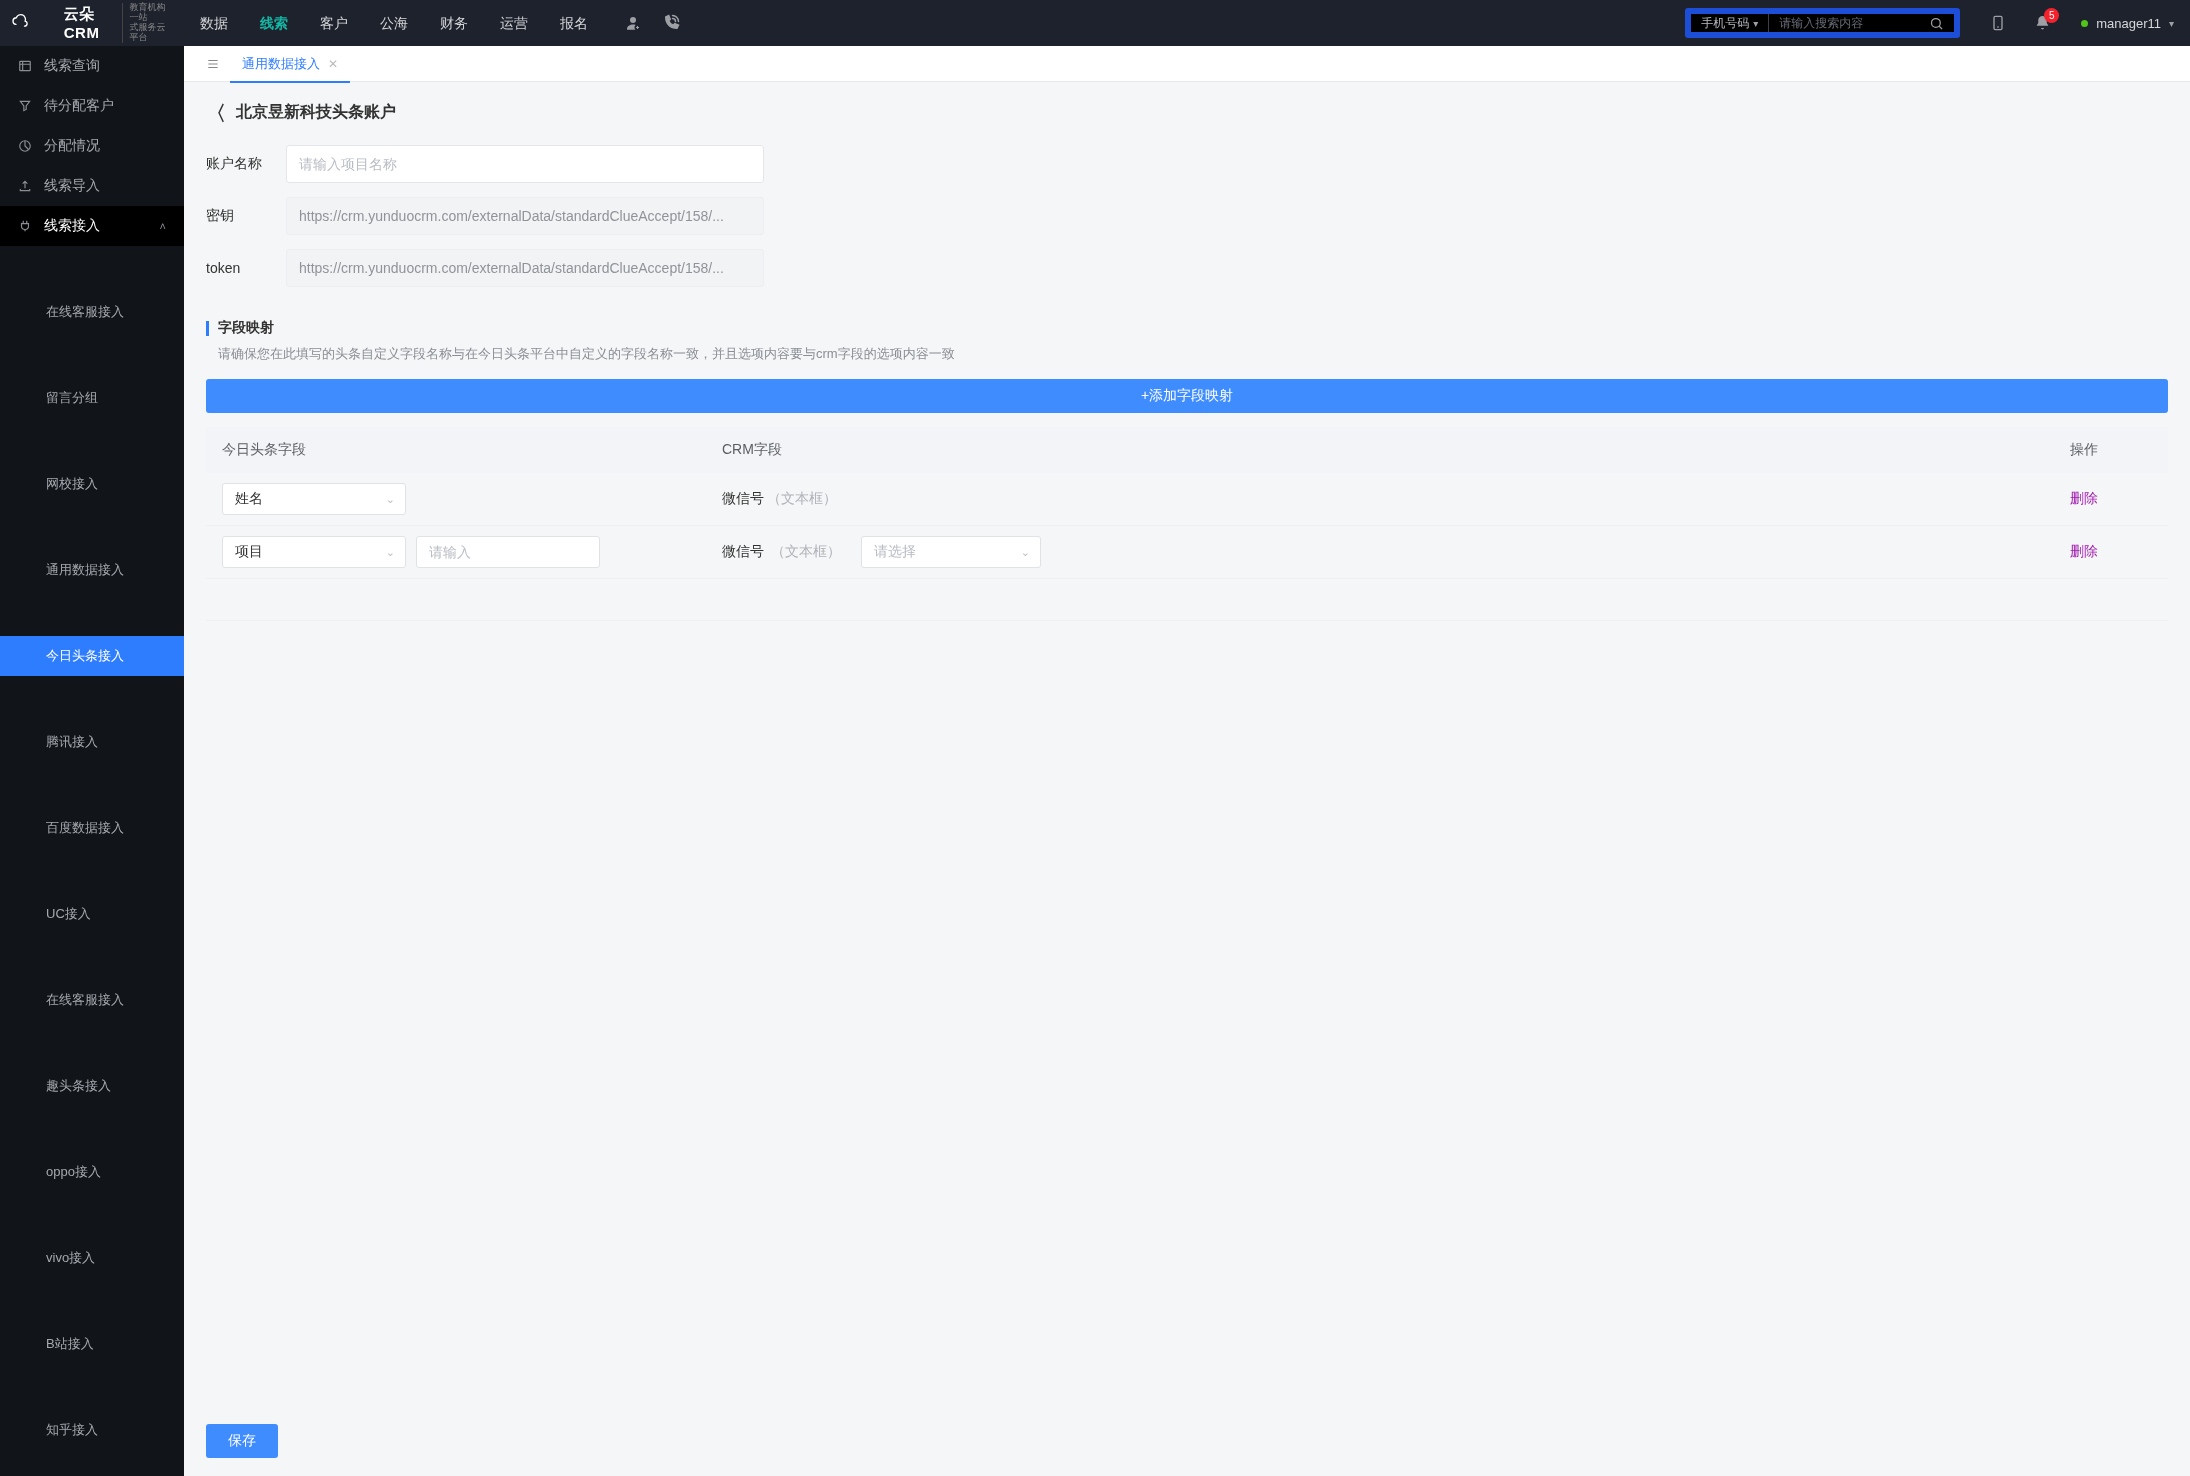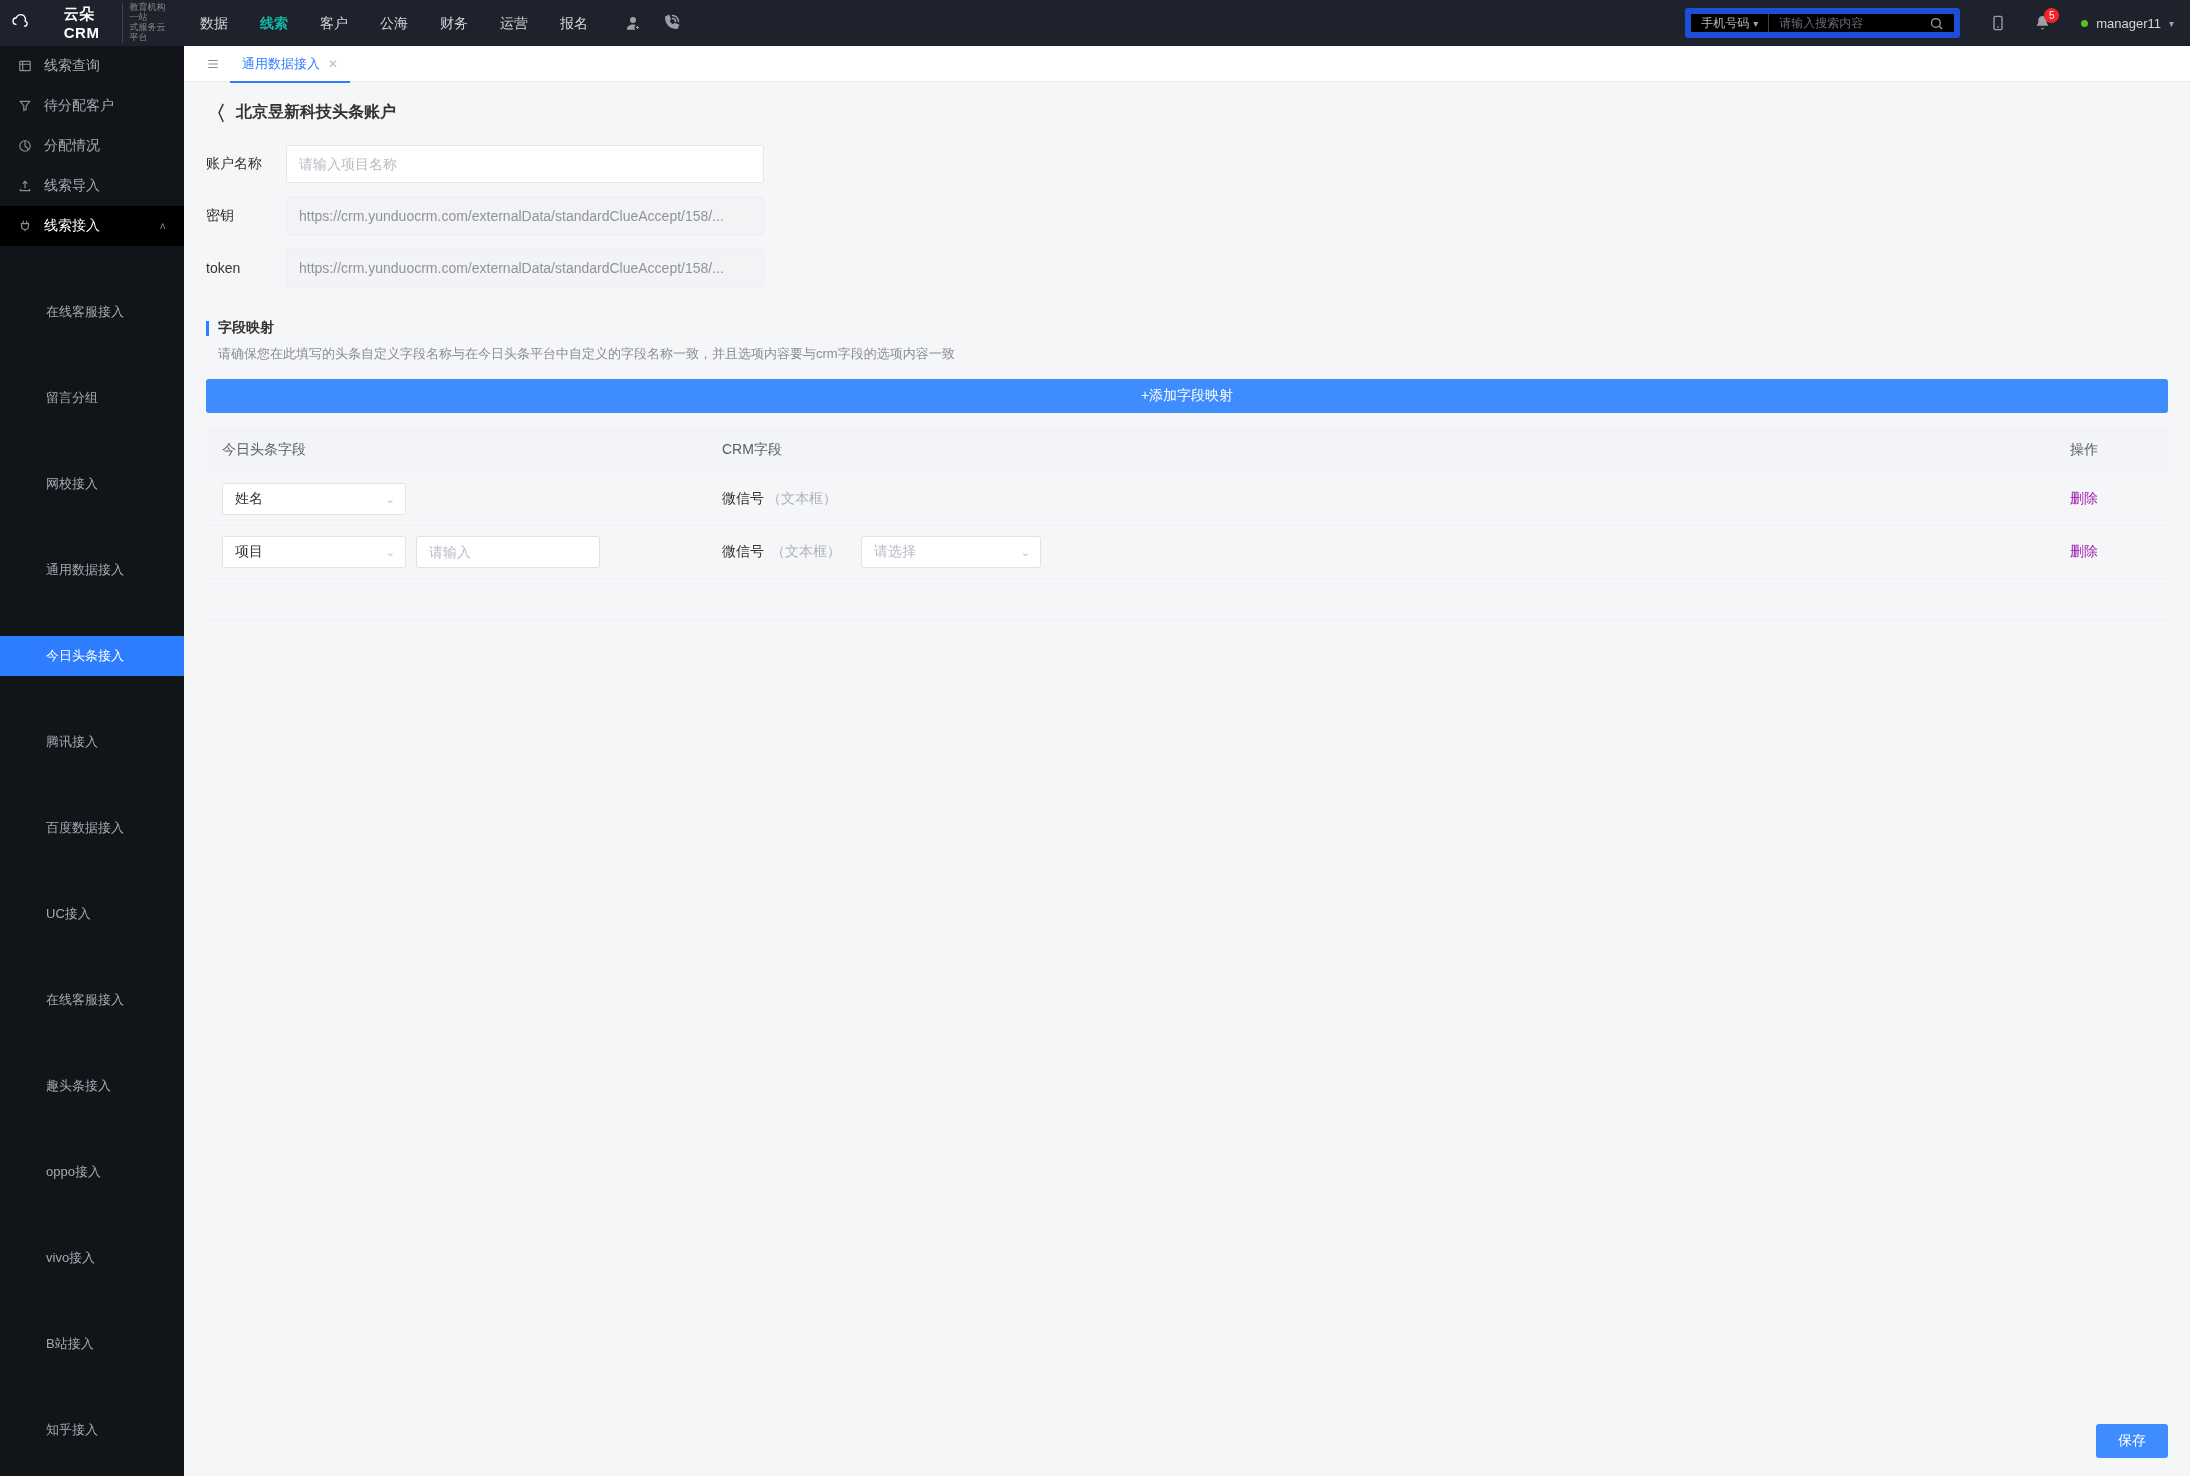--- a/index.html
+++ b/index.html
@@ -78,21 +78,21 @@
 .table-row { display: flex; align-items: center; padding: 10px 16px; border-bottom: 1px solid #eef0f3; gap: 0; }
 .select-box { height: 32px; border: 1px solid #e0e2e6; border-radius: 3px; padding: 0 28px 0 12px; display: flex; align-items: center; font-size: 14px; background: #fff; position: relative; min-width: 184px; cursor: pointer; }
 .select-box .sel-caret { position: absolute; right: 10px; color: #bdbfc5; font-size: 11px; }
 .select-box.placeholder { color: #b8bcc4; }
 .small-input { height: 32px; border: 1px solid #e0e2e6; border-radius: 3px; padding: 0 12px; width: 184px; font-size: 14px; outline: none; margin-left: 10px; }
 .small-input::placeholder { color: #b8bcc4; }
 .crm-label { font-size: 14px; }
 .crm-hint { color: #aeb1b8; margin-left: 3px; }
 .link-del { color: #a21caf; cursor: pointer; font-size: 14px; }
 
-.footer-bar { display: flex; justify-content: flex-end; padding: 16px 0 18px; background: transparent; }
+.footer-bar { display: flex; justify-content: flex-start; padding: 16px 0 18px; background: transparent; }
 
 svg { display: block; }
 </style>
 </head>
 <body>
 
 <div class="header">
   <div class="logo-area">
     <svg width="20" height="20" viewBox="0 0 24 24" fill="none" style="margin-right:4px;">
         <path d="M6 14a5 5 0 0 1 .5-9.97A7 7 0 0 1 20 9a4 4 0 0 1-1 7.87" stroke="#fff" stroke-width="2" fill="none" stroke-linecap="round"></path>

